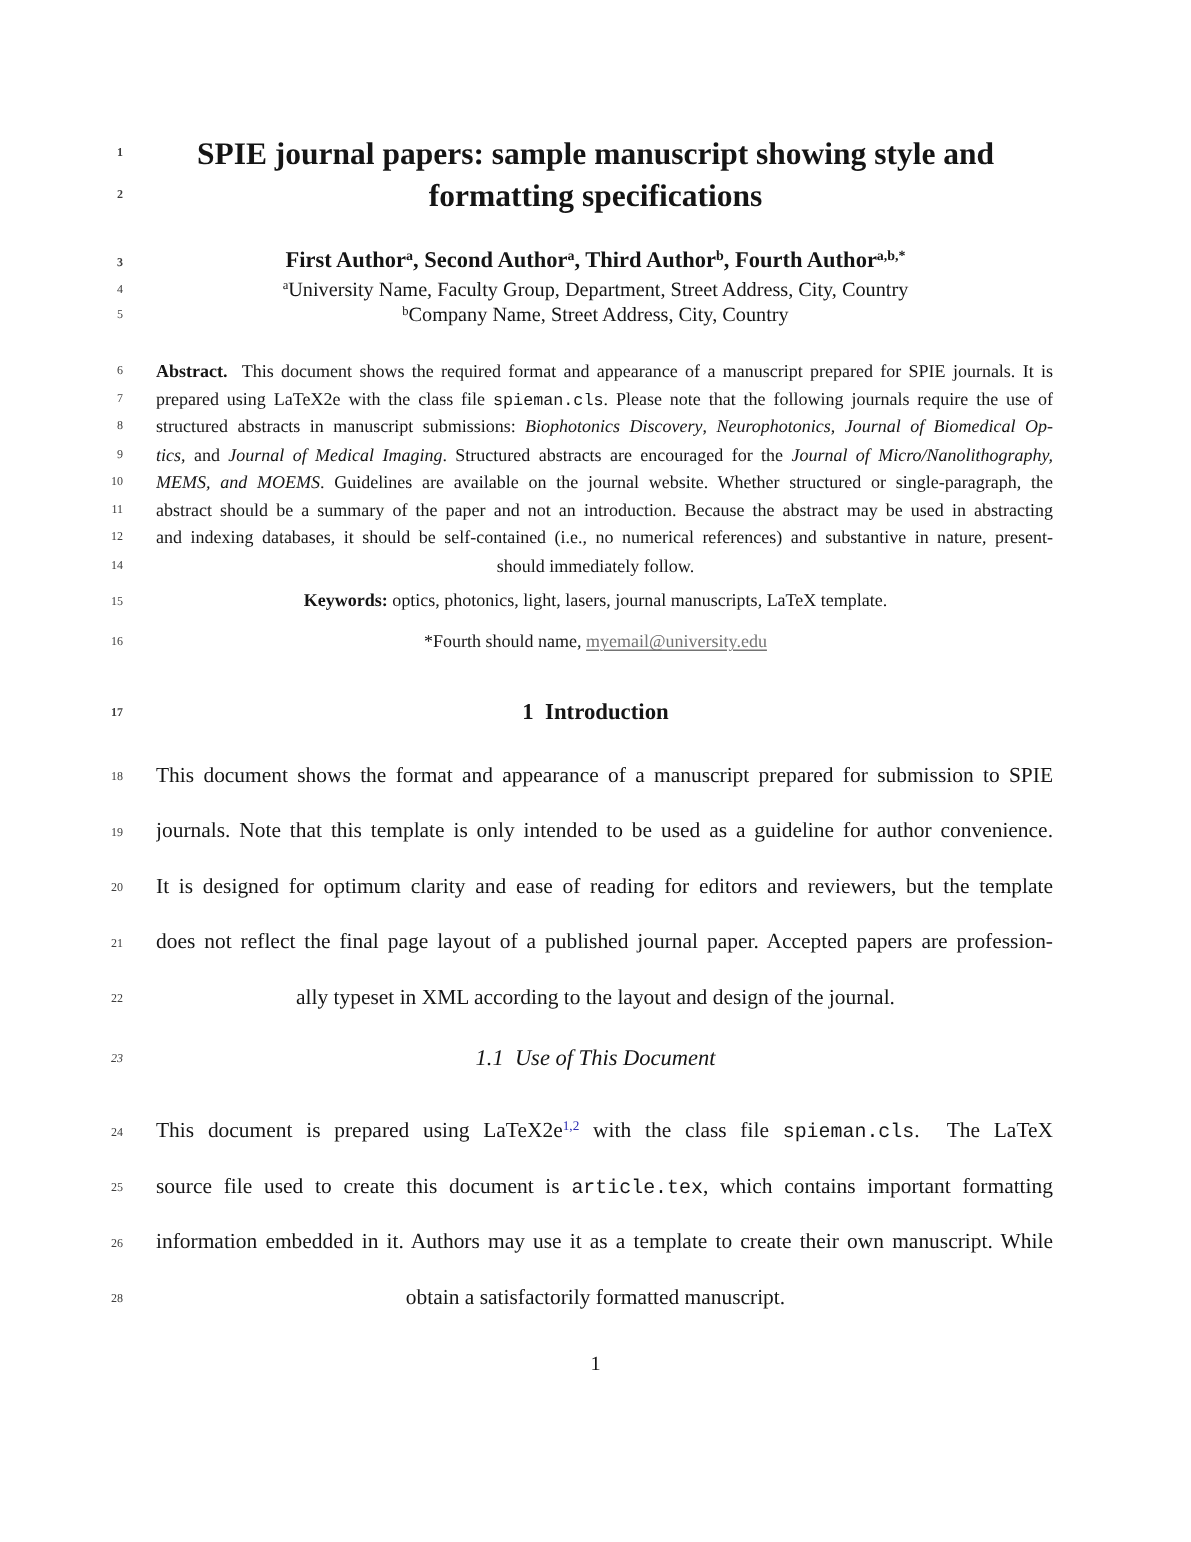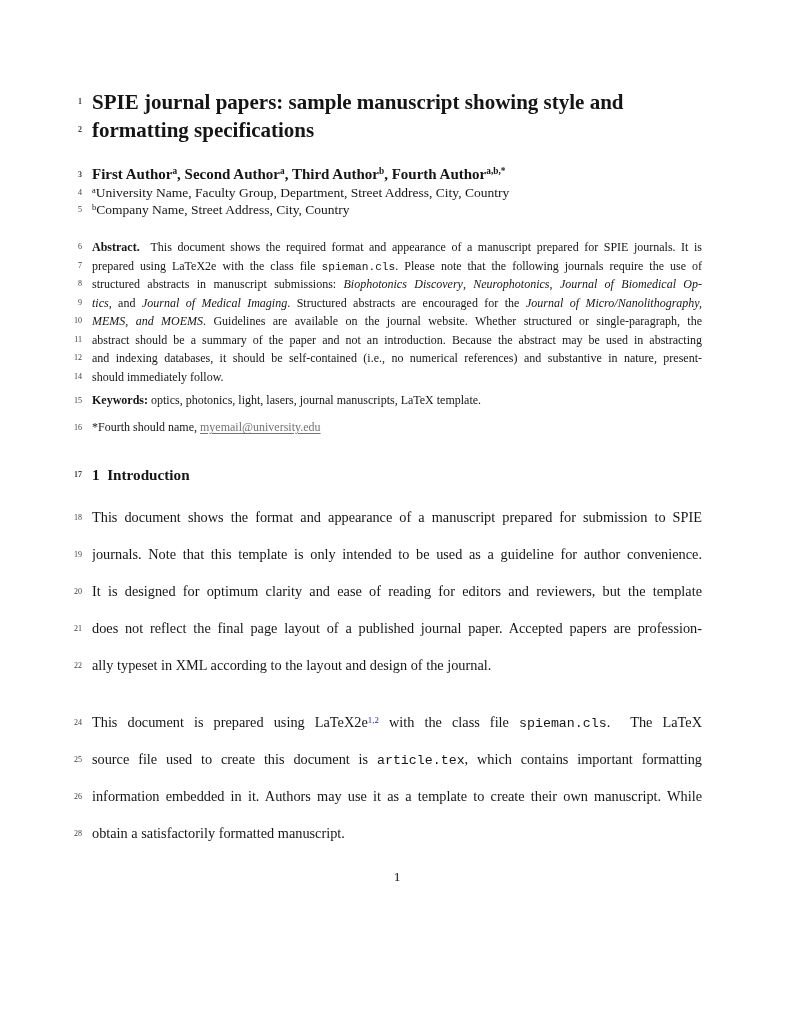--- a/index.html
+++ b/index.html
@@ -7,24 +7,24 @@
     position:relative; width:794px; height:1028px; background:#ffffff;
     color:#151515; font-family:"Liberation Serif", serif; overflow:hidden;
   }
   .content { margin-left:92px; width:610px; }
   .line { position:relative; }
   .lnum {
     position:absolute; left:-27px; top:0; width:17px; text-align:right;
     font-size:8px; color:#3d3d3d; line-height:inherit;
     font-family:"Liberation Serif", serif;
   }
-  .ltext { display:block; white-space:nowrap; }
+  .ltext { display:block; white-space:nowrap;text-align:center; }
   .just .ltext {
     white-space:normal; text-align:justify; text-align-last:justify;
-    overflow:hidden; height:100%;
+    overflow:hidden; height:100%;margin-left:12px;
   }
   
   .l-title      { font-size:21px; line-height:28px; font-weight:bold; }
   .l-title.first{ margin-top:88px; }
   .l-authors    { font-size:15px; line-height:19px; margin-top:21px; font-weight:bold; }
   .l-affil      { font-size:13.5px; line-height:17px; }
   .l-abstract   { font-size:12px; height:18.5px; line-height:18.5px; }
   .l-abstract.first { margin-top:20px; }
   .l-keywords   { font-size:12px; line-height:19px; margin-top:5px; }
   .l-correspond { font-size:12px; line-height:19px; margin-top:8px; }
@@ -132,20 +132,24 @@
     </div>
     <div class="line l-body just">
       <span class="lnum">21</span>
       <span class="ltext"><span class="seg-n">does not reflect the final page layout of a published journal paper. Accepted papers are profession-</span></span>
     </div>
     <div class="line l-body">
       <span class="lnum">22</span>
       <span class="ltext"><span class="seg-n">ally typeset in XML according to the layout and design of the journal.</span></span>
     </div>
 
+    <div class="line l-subsection">
+      <span class="lnum">23</span>
+      <span class="ltext"><span class="seg-i">1.1 Use of This Document</span></span>
+    </div>
 
     <div class="line l-body p2 just">
       <span class="lnum">24</span>
       <span class="ltext"><span class="seg-n">This document is prepared using LaTeX2e</span><span class="seg-supl">1,2</span><span class="seg-n"> with the class file </span><span class="seg-m">spieman.cls</span><span class="seg-n">.&nbsp; The LaTeX</span></span>
     </div>
     <div class="line l-body just">
       <span class="lnum">25</span>
       <span class="ltext"><span class="seg-n">source file used to create this document is </span><span class="seg-m">article.tex</span><span class="seg-n">, which contains important formatting</span></span>
     </div>
     <div class="line l-body just">

